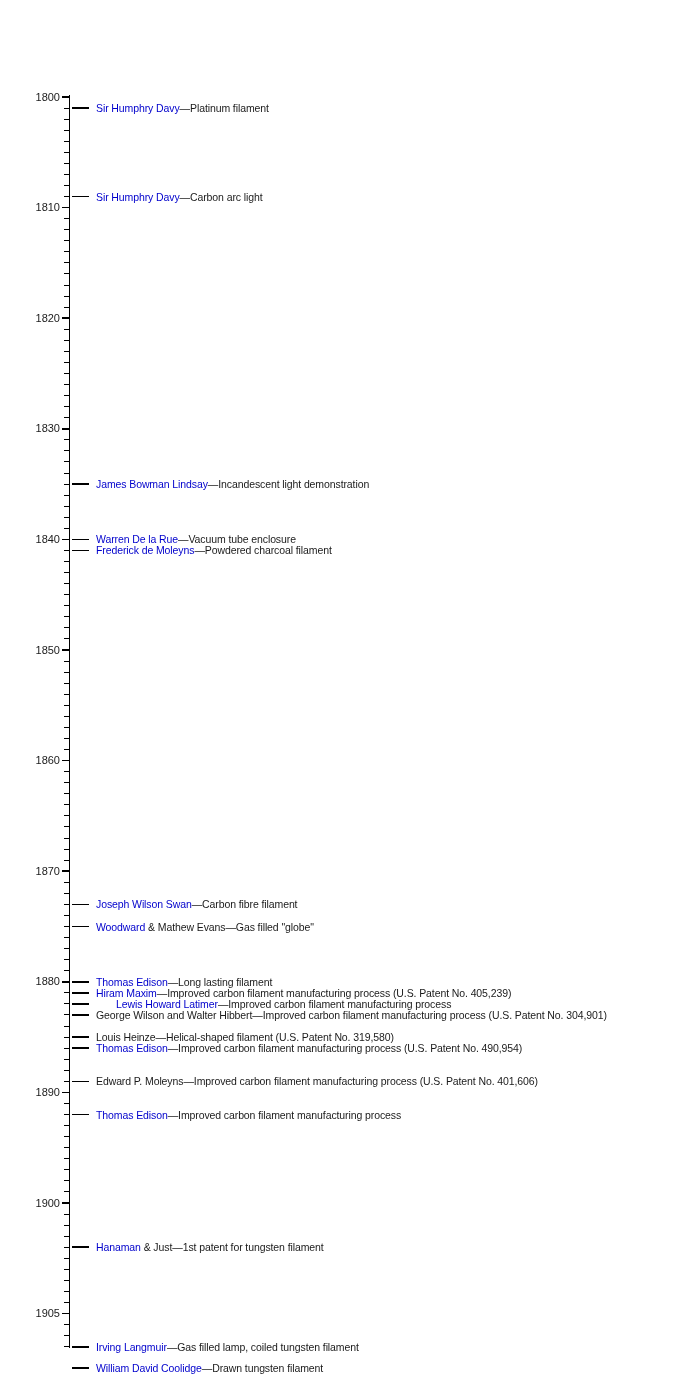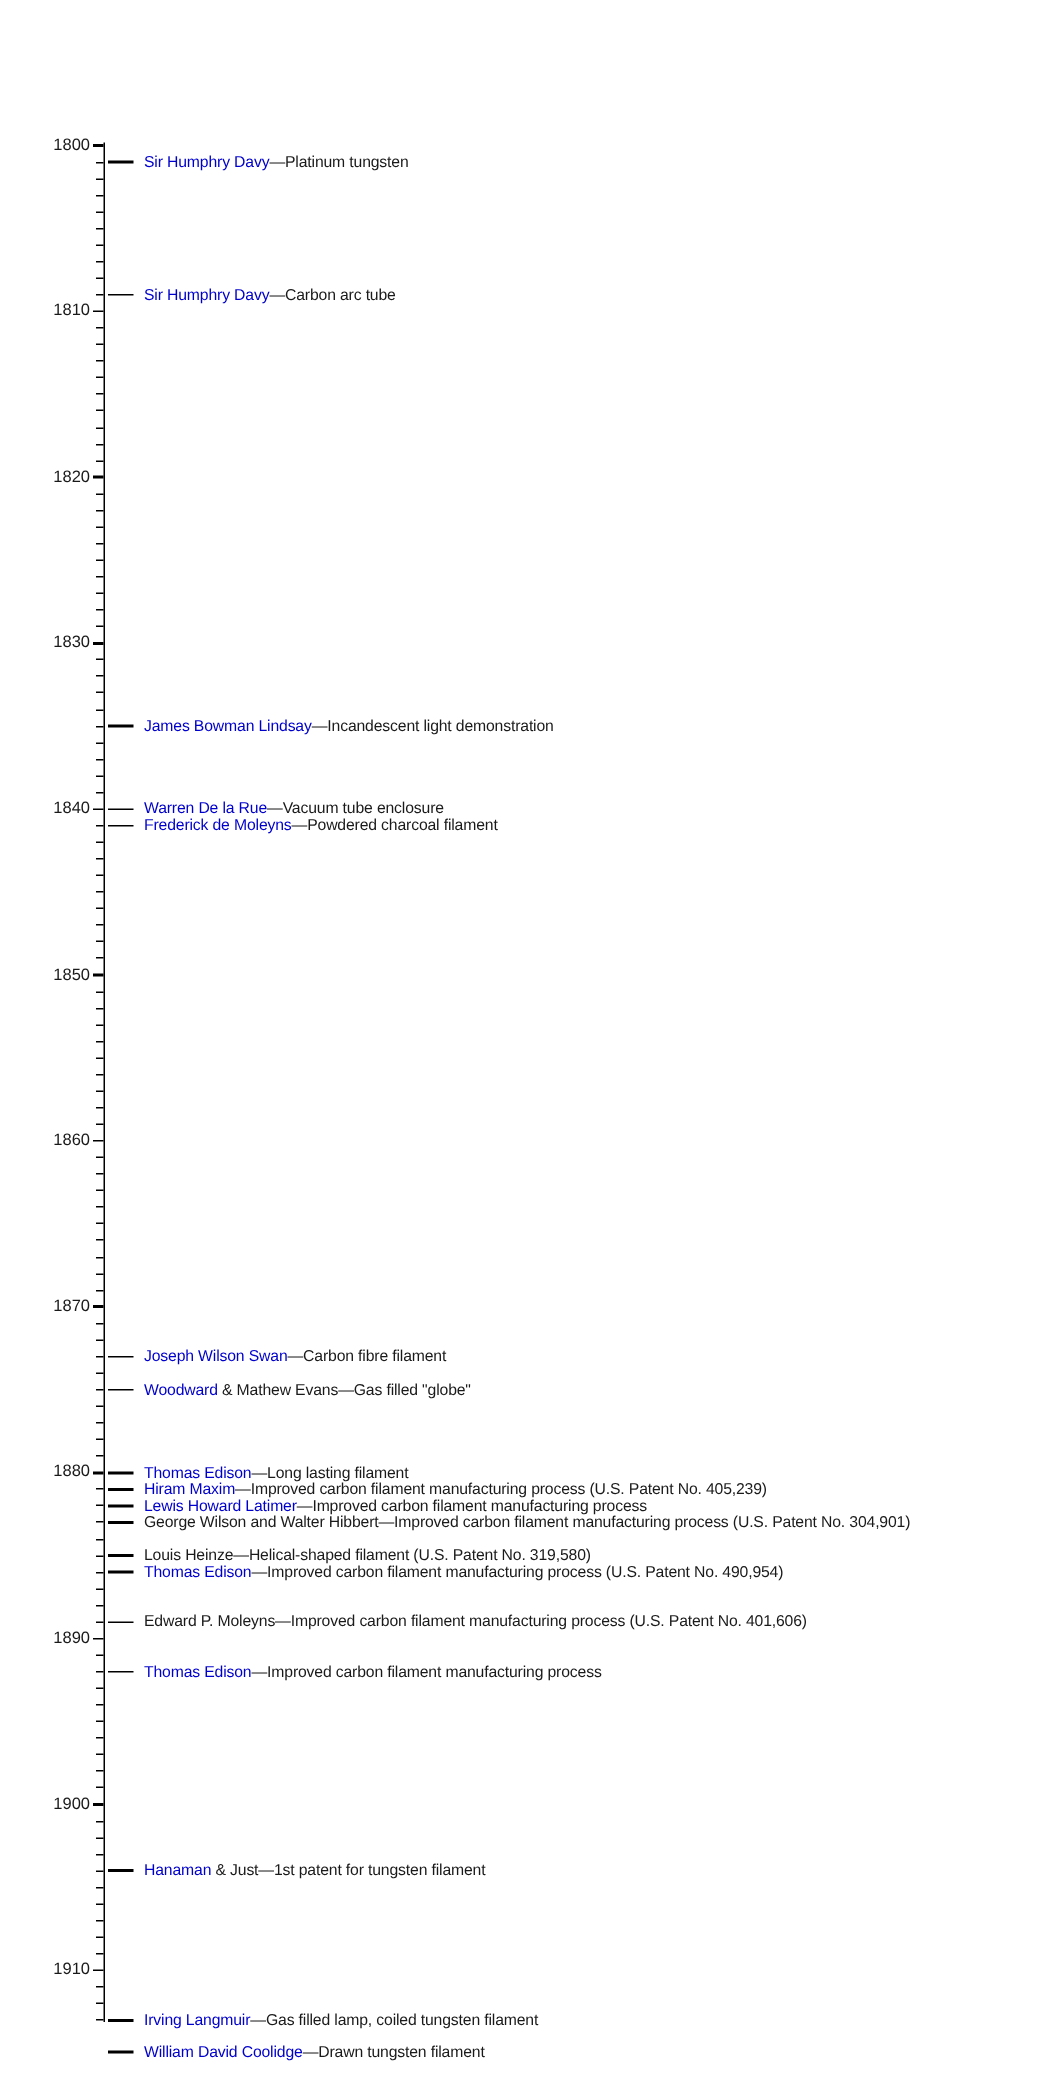--- a/index.html
+++ b/index.html
@@ -204,30 +204,30 @@
       <div class="year-label" style="top: 201.1px;">1810</div>
       <div class="year-label" style="top: 311.7px;">1820</div>
       <div class="year-label" style="top: 422.3px;">1830</div>
       <div class="year-label" style="top: 532.9px;">1840</div>
       <div class="year-label" style="top: 643.5px;">1850</div>
       <div class="year-label" style="top: 754.1px;">1860</div>
       <div class="year-label" style="top: 864.7px;">1870</div>
       <div class="year-label" style="top: 975.3px;">1880</div>
       <div class="year-label" style="top: 1085.9px;">1890</div>
       <div class="year-label" style="top: 1196.5px;">1900</div>
-      <div class="year-label" style="top: 1307.1px;">1910</div>
+      <div class="year-label" style="top: 1307.1px;">1905</div>
     </div>
   <div id="events-layer">
       <div class="event-row" style="top: 102.06px;">
         <div class="event-marker"></div>
-        <span class="event-text"><span class="name-link">Sir Humphry Davy</span><span class="name-plain">—</span><span class="name-plain">Platinum tungsten</span></span>
+        <span class="event-text"><span class="name-link">Sir Humphry Davy</span><span class="name-plain">—</span><span class="name-plain">Platinum filament</span></span>
       </div>
       <div class="event-row" style="top: 190.54px;">
         <div class="event-marker"></div>
-        <span class="event-text"><span class="name-link">Sir Humphry Davy</span><span class="name-plain">—</span><span class="name-plain">Carbon arc tube</span></span>
+        <span class="event-text"><span class="name-link">Sir Humphry Davy</span><span class="name-plain">—</span><span class="name-plain">Carbon arc light</span></span>
       </div>
       <div class="event-row" style="top: 478.1px;">
         <div class="event-marker"></div>
         <span class="event-text"><span class="name-link">James Bowman Lindsay</span><span class="name-plain">—</span><span class="name-plain">Incandescent light demonstration</span></span>
       </div>
       <div class="event-row" style="top: 533.4px;">
         <div class="event-marker"></div>
         <span class="event-text"><span class="name-link">Warren De la Rue</span><span class="name-plain">—</span><span class="name-plain">Vacuum tube enclosure</span></span>
       </div>
       <div class="event-row" style="top: 544.46px;">
@@ -243,21 +243,21 @@
         <span class="event-text"><span class="name-link">Woodward</span><span class="name-plain"> &amp; Mathew Evans</span><span class="name-plain">—</span><span class="name-plain">Gas filled "globe"</span></span>
       </div>
       <div class="event-row" style="top: 975.8px;">
         <div class="event-marker"></div>
         <span class="event-text"><span class="name-link">Thomas Edison</span><span class="name-plain">—</span><span class="name-plain">Long lasting filament</span></span>
       </div>
       <div class="event-row" style="top: 986.86px; align-items: center;">
         <div class="event-marker"></div>
         <span class="event-text"><span class="name-link">Hiram Maxim</span><span class="name-plain">—</span><span class="name-plain">Improved carbon filament manufacturing process (U.S. Patent No. 405,239)</span></span>
       </div>
-      <div class="event-row" style="top: 997.92px;">
+      <div class="event-row" style="top: 997.92px; gap: 20px;">
         <div class="event-marker"></div>
         <span class="event-text"><span class="name-link">Lewis Howard Latimer</span><span class="name-plain">—</span><span class="name-plain">Improved carbon filament manufacturing process</span></span>
       </div>
       <div class="event-row" style="top: 1008.98px;">
         <div class="event-marker"></div>
         <span class="event-text"><span class="name-plain">George Wilson and Walter Hibbert</span><span class="name-plain">—</span><span class="name-plain">Improved carbon filament manufacturing process (U.S. Patent No. 304,901)</span></span>
       </div>
       <div class="event-row" style="top: 1031.1px;">
         <div class="event-marker"></div>
         <span class="event-text"><span class="name-plain">Louis Heinze</span><span class="name-plain">—</span><span class="name-plain">Helical-shaped filament (U.S. Patent No. 319,580)</span></span>

